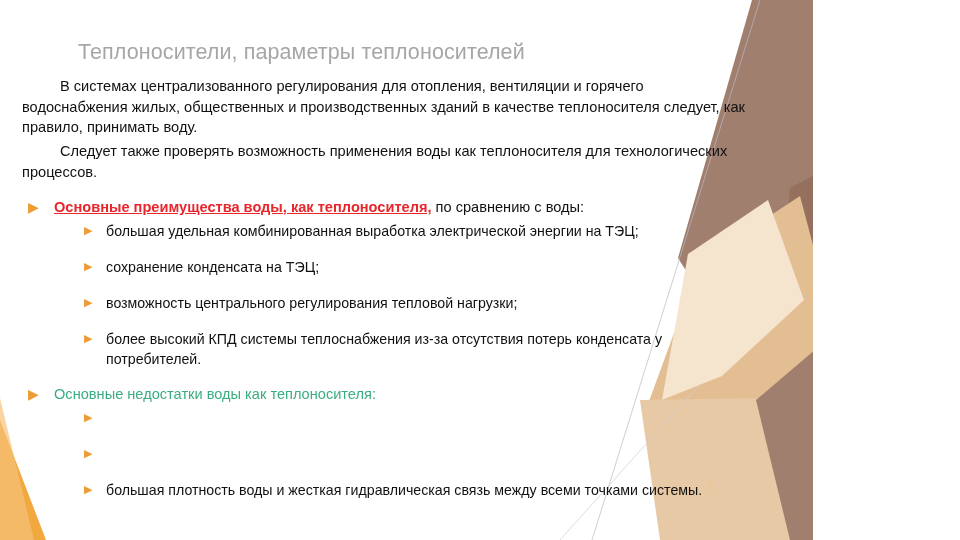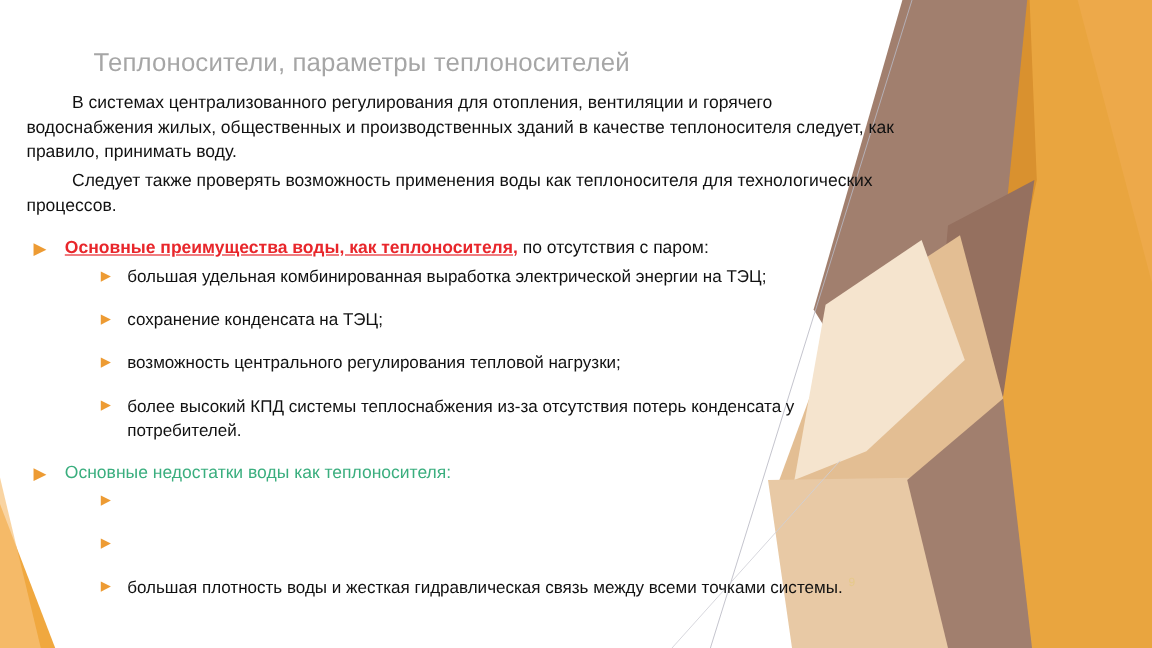--- a/index.html
+++ b/index.html
@@ -5,21 +5,21 @@
   html, body {
     margin: 0;
     padding: 0;
     background: #ffffff;
   }
   body {
     font-family: "Liberation Sans", sans-serif;
   }
   #slide {
     position: relative;
-    width: 960px;
+    width: 813px;
     height: 540px;
     background: #ffffff;
     overflow: hidden;
   }
   #deco-svg {
     position: absolute;
     inset: 0;
     width: 960px;
     height: 540px;
     pointer-events: none;
@@ -166,21 +166,21 @@
 
     <div class="body-block">
 
       <p class="para">В системах централизованного регулирования для отопления, вентиляции и горячего водоснабжения жилых, общественных и производственных зданий в качестве теплоносителя следует, как правило, принимать воду.</p>
 
       <p class="para tight">Следует также проверять возможность применения воды как теплоносителя для технологических процессов.</p>
 
       <div class="lvl1">
         <span class="marker">▶</span>
         <span class="txt">
-          <span class="em-red">Основные преимущества воды, как теплоносителя,</span><span> по отсутствия с паром:</span>
+          <span class="em-red">Основные преимущества воды, как теплоносителя,</span><span> по сравнению с воды:</span>
         </span>
       </div>
 
       <div class="lvl2">
         <span class="marker">▶</span>
         <span class="txt">большая удельная комбинированная выработка электрической энергии на ТЭЦ;</span>
       </div>
 
       <div class="lvl2">
         <span class="marker">▶</span>

